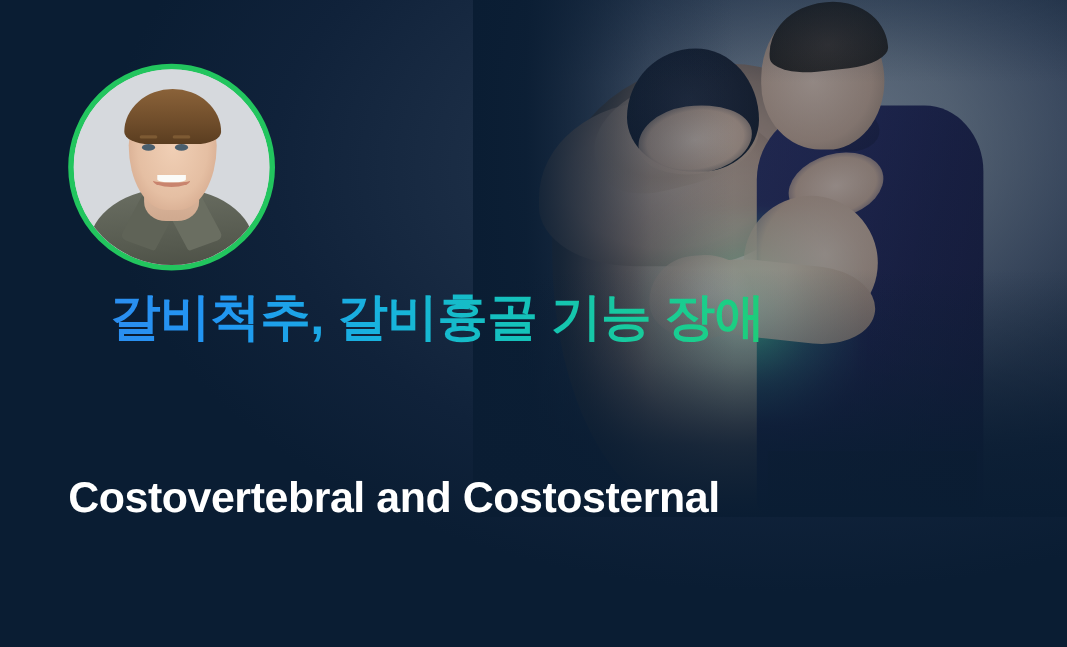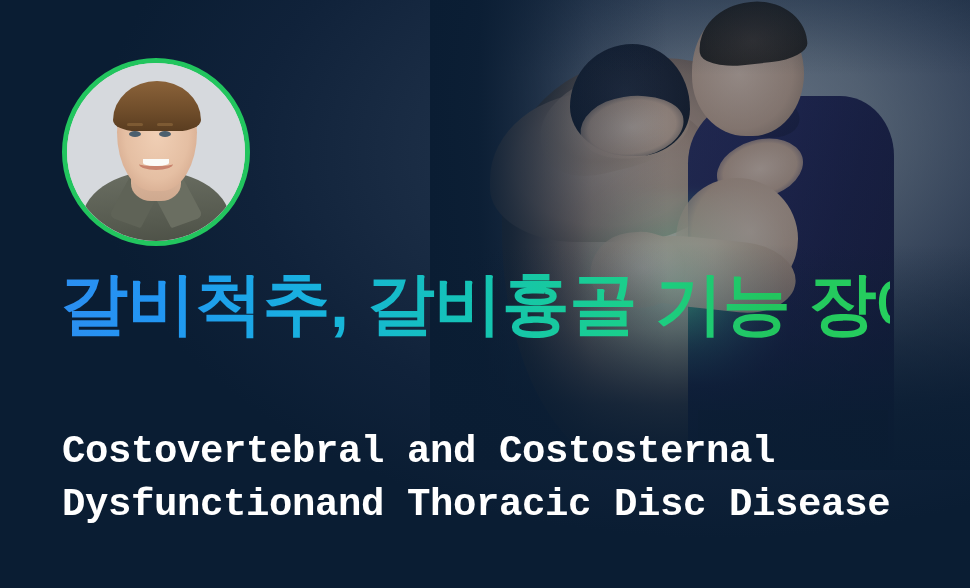--- a/index.html
+++ b/index.html
@@ -287,49 +287,49 @@
 
   
   .headline {
     position:absolute;
     left: 60px; top: 256px;
     width: 830px;
     z-index: 8;
   }
   .headline .kline {
     display:block;
-    font-size: 68px;
+    font-size: 46px;
     font-weight: 900;
     line-height: 1.40;
     letter-spacing: -0.5px;
     white-space: nowrap;
     background: linear-gradient(90deg,
         #2b8ef0 0%, #2196f3 12%, #17b4dc 32%,
         #14c4b4 50%, #1bcf87 70%, #22c55e 86%, #26cf5e 100%);
     -webkit-background-clip: text;
     background-clip: text;
     -webkit-text-fill-color: transparent;
     color: transparent;
+    margin-left: 40px;
   }
   .headline .kline.l2 {
     background: linear-gradient(90deg,
         #2b8ef0 0%, #2196f3 16%, #18b7d8 42%,
         #15c6ab 62%, #1ccd82 82%, #22c55e 100%);
     -webkit-background-clip: text;
     background-clip: text;
     -webkit-text-fill-color: transparent;
   }
 
   
   .subtitle {
     position:absolute;
     left: 62px; top: 426px;
     width: 880px;
     z-index: 8;
-    font-family: Liberation Mono, monospace;
   }
   .subtitle .eline {
     display:block;
     font-size: 39px;
     font-weight: 700;
     line-height: 1.37;
     letter-spacing: -0.4px;
     color: #ffffff;
     white-space: nowrap;
   }
@@ -386,16 +386,15 @@
     <div class="av-teeth"></div>
     <div class="av-smile"></div>
   </div>
 
   <div class="headline">
     <span class="kline l1">갈비척추, 갈비흉골 기능 장애</span>
   </div>
 
   <div class="subtitle">
     <span class="eline">Costovertebral and Costosternal</span>
-    <span class="eline">Dysfunctionand Thoracic Disc Disease</span>
   </div>
 
 </div>
 
 </body></html>

